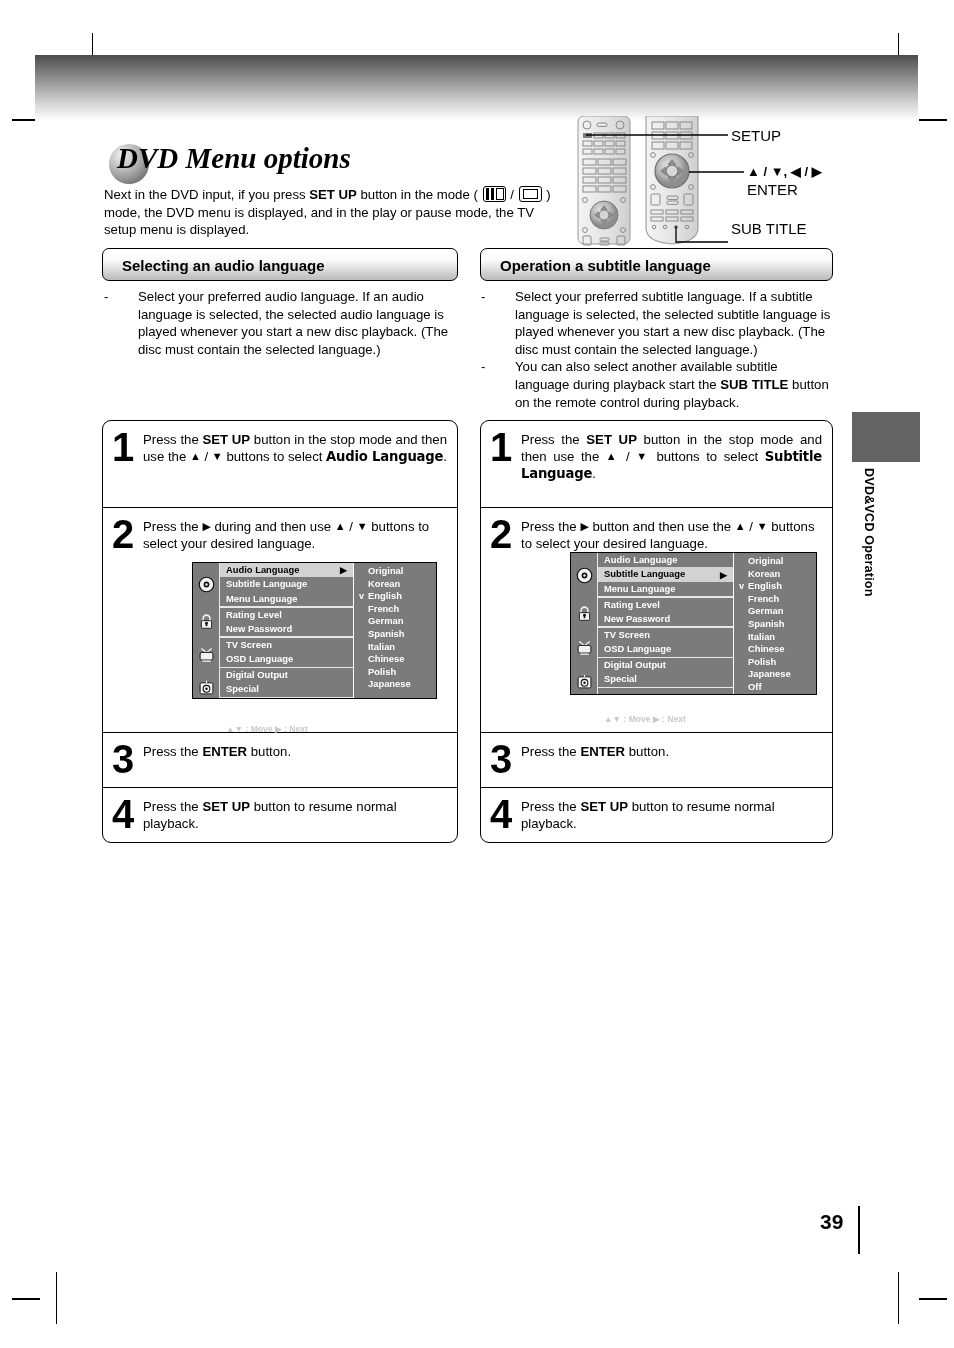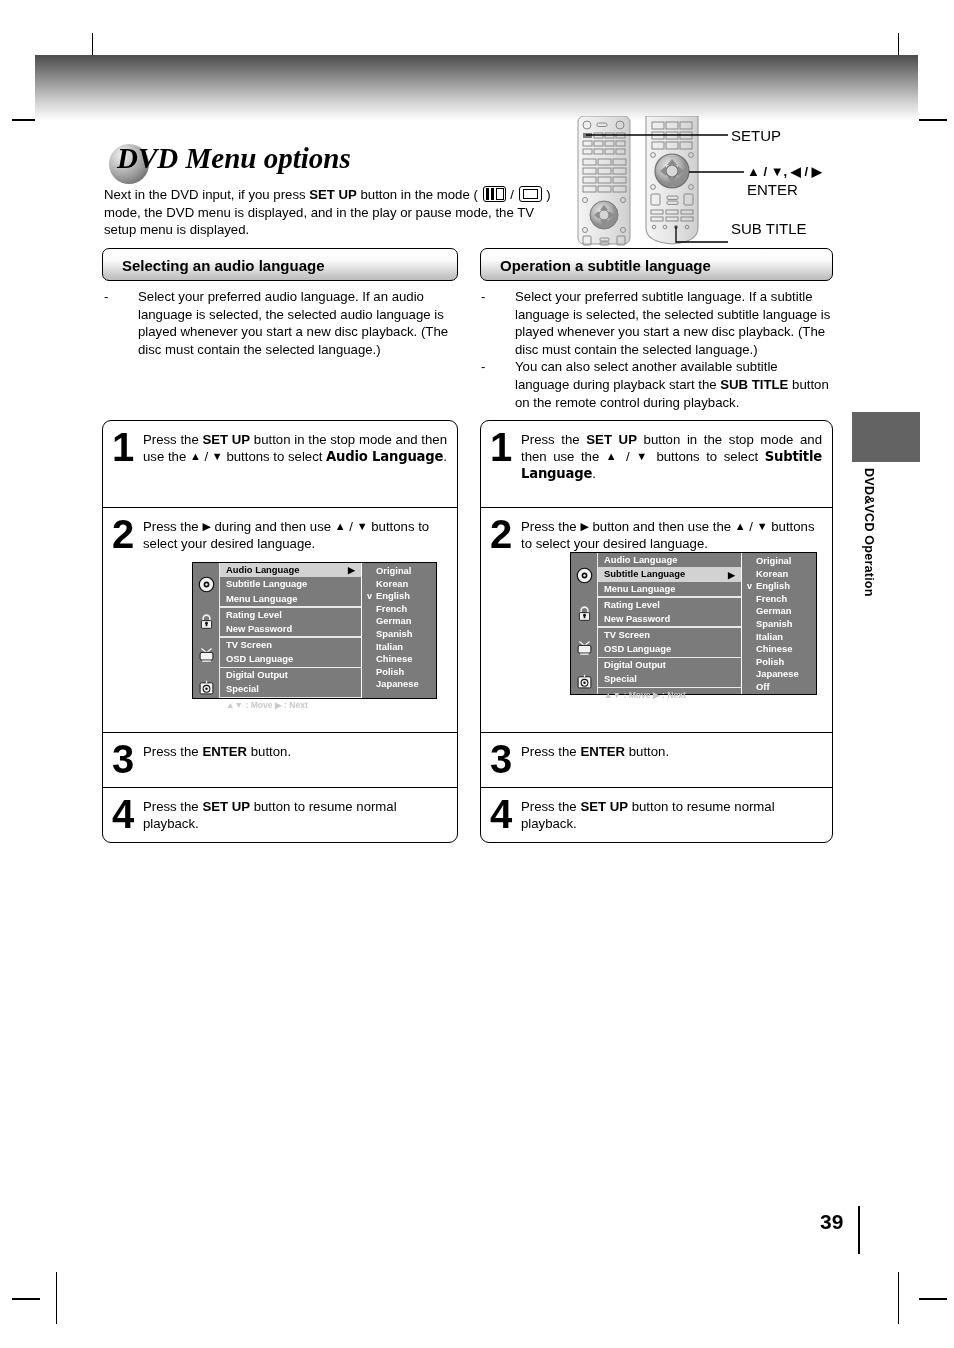--- a/index.html
+++ b/index.html
@@ -236,25 +236,26 @@
     background: #e8e8e8;
     margin: 0;
   }
   .osd-foot {
     height: 14px;
     line-height: 14px;
     padding-left: 6px;
     font-size: 8.6px;
     color: #c9c9c9;
     white-space: nowrap;
+    margin-top: 24px;
   }
   .osd-optcol {
     flex: 0 0 62px;
     border-left: 1.7px solid #ffffff;
-    padding: 2px 8px 0 4px;
+    padding: 2px 16px 0 4px;
     position: relative;
   }
   .osd-opt {
     height: 12.6px;
     line-height: 12.6px;
     padding-left: 10px;
     white-space: nowrap;
     position: relative;
   }
   .osd-opt .chk {

